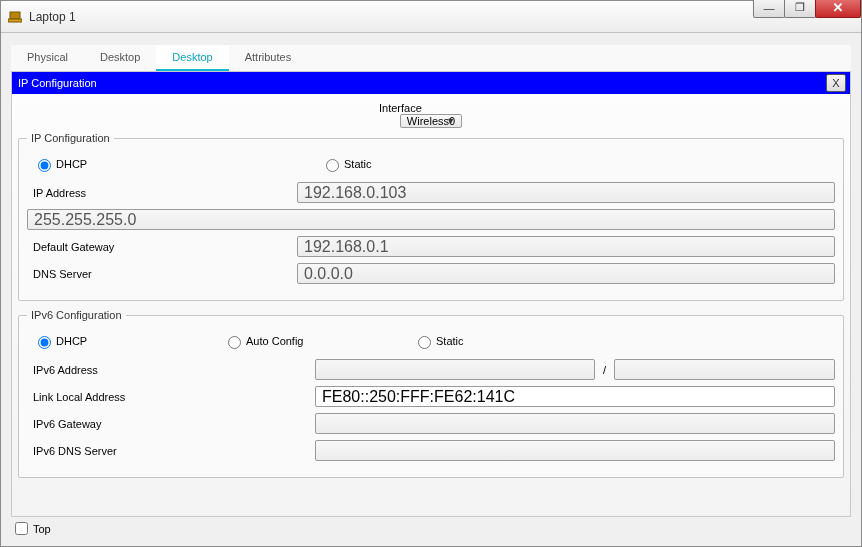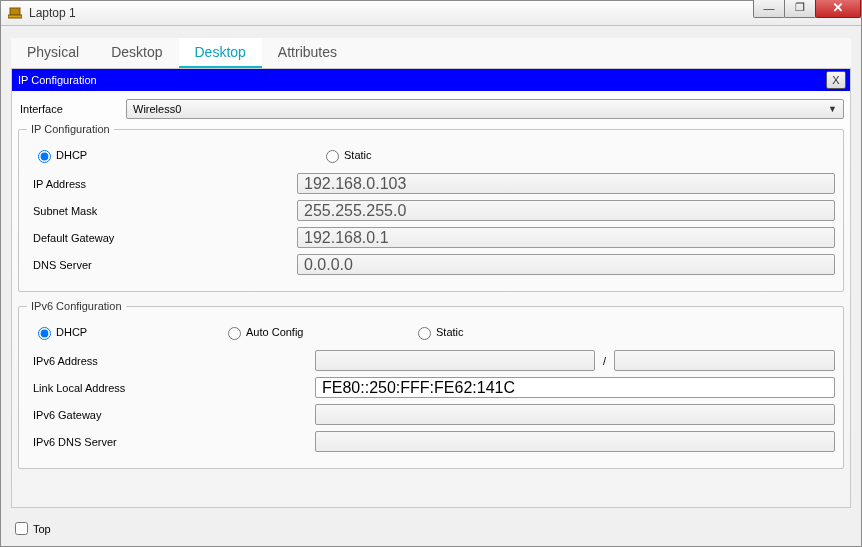--- a/index.html
+++ b/index.html
@@ -1,35 +1,35 @@
 <!DOCTYPE html>
 <html><head>
 <meta charset="utf-8">
 <style>
 * { box-sizing: border-box; font-family: Tahoma, Arial, sans-serif; font-size: 11px; }
 body { margin: 0; background: #d0d0d0; padding: 0; }
 .window { width: 862px; height: 547px; background: #f0f0f0; border: 1px solid #8a8a8a; position: relative; }
-.titlebar { height: 25px; background: linear-gradient(#fdfdfd,#ececec); border-bottom: 1px solid #c0c0c0; display: flex; align-items: center; padding-left: 6px; position: relative; }
+.titlebar { height: 32px; background: linear-gradient(#fdfdfd,#ececec); border-bottom: 1px solid #c0c0c0; display: flex; align-items: center; padding-left: 6px; position: relative; }
 .titlebar .icon { width: 16px; height: 16px; margin-right: 6px; display:inline-flex; align-items:center; justify-content:center; }
 .titlebar .title { font-size: 12px; color: #333; }
 .win-controls { position: absolute; right: 0; top: -3px; display: flex; }
 .win-btn { width: 32px; height: 20px; border: 1px solid #7a7a7a; border-top:none; background: linear-gradient(#f7f7f7,#dcdcdc); margin-left: -1px; display:flex; align-items:center; justify-content:center; font-size:11px; color:#333; border-radius: 0 0 2px 2px; }
 .win-btn.close { width: 46px; background: linear-gradient(#e57373,#c62828); color: #fff; border-color:#8b1a1a; font-weight:bold; font-size:13px; }
 .win-btn.max { }
 .content-area { padding: 12px 10px 10px 10px; }
 .tabs { display: flex; border-bottom: 1px solid #c9c9c9; background:#f9f9f9; }
-.tab { padding: 6px 16px; color: #555; cursor: pointer; border-bottom: 2px solid transparent; font-size:14px; }
+.tab { padding: 6px 16px; color: #555; cursor: pointer; border-bottom: 2px solid transparent; font-size:11px; }
 .tab.active { color: #0aa2c0; border-bottom: 2px solid #14b5d0; background:#fff; }
 .panel-outer { border: 1px solid #c9c9c9; border-top:none; background:#fff; padding: 0; }
 .panel-titlebar { height: 22px; background: #0000ff; color: #fff; display:flex; align-items:center; padding: 0 4px 0 6px; font-size:11px; }
 .panel-titlebar .ptitle { flex:1; }
 .panel-titlebar .xbtn { width: 20px; height: 18px; background: linear-gradient(#f7f7f7,#dcdcdc); border:1px solid #555; color:#333; display:flex; align-items:center; justify-content:center; font-size:11px; border-radius:2px; }
 .panel-body { padding: 4px 6px 30px 6px; background: linear-gradient(#fdfdfd,#f3f3f3); }
 .row { display:flex; align-items:center; margin: 4px 0; }
-.iface-row { margin-bottom:2px; }
+.iface-row { margin-bottom:2px;flex-direction:column; }
 .iface-lbl { width: 108px; padding-left:2px; }
 .dd { flex:1; height:20px; border:1px solid #9a9a9a; background: linear-gradient(#fafafa,#e8e8e8); display:flex; align-items:center; padding:0 6px; position:relative; font-size:11px; border-radius:2px; }
 .dd:after { content:"▼"; position:absolute; right:6px; font-size:9px; color:#333; }
 fieldset { border:1px solid #c6c6c6; border-radius:2px; margin: 4px 0 8px 0; padding: 8px 8px 10px 8px; background:#fafafa; }
 legend { padding: 0 4px; color:#333; font-size:11px; }
 .form-row { display:flex; align-items:center; margin: 6px 0; }
 .lbl { width: 270px; padding-left: 6px; }
 .lbl.ipv6 { width: 288px; }
 .radio { display:inline-flex; align-items:center; margin-right: 24px; }
 .radio input { margin-right:5px; }
@@ -95,21 +95,20 @@
               <input type="radio" name="ipv4mode" style="">
               <span>Static</span>
             </label>
           </div>
 
           <div class="form-row">
             <div class="lbl">IP Address</div>
             <input class="textinput" disabled="" value="192.168.0.103" style="">
           </div>
           <div class="form-row">
-            <div class="lbl">Subnet Mask</div>
             <input class="textinput" disabled="" value="255.255.255.0" style="">
           </div>
           <div class="form-row">
             <div class="lbl">Default Gateway</div>
             <input class="textinput" disabled="" value="192.168.0.1" style="">
           </div>
           <div class="form-row">
             <div class="lbl">DNS Server</div>
             <input class="textinput" disabled="" value="0.0.0.0" style="">
           </div>

